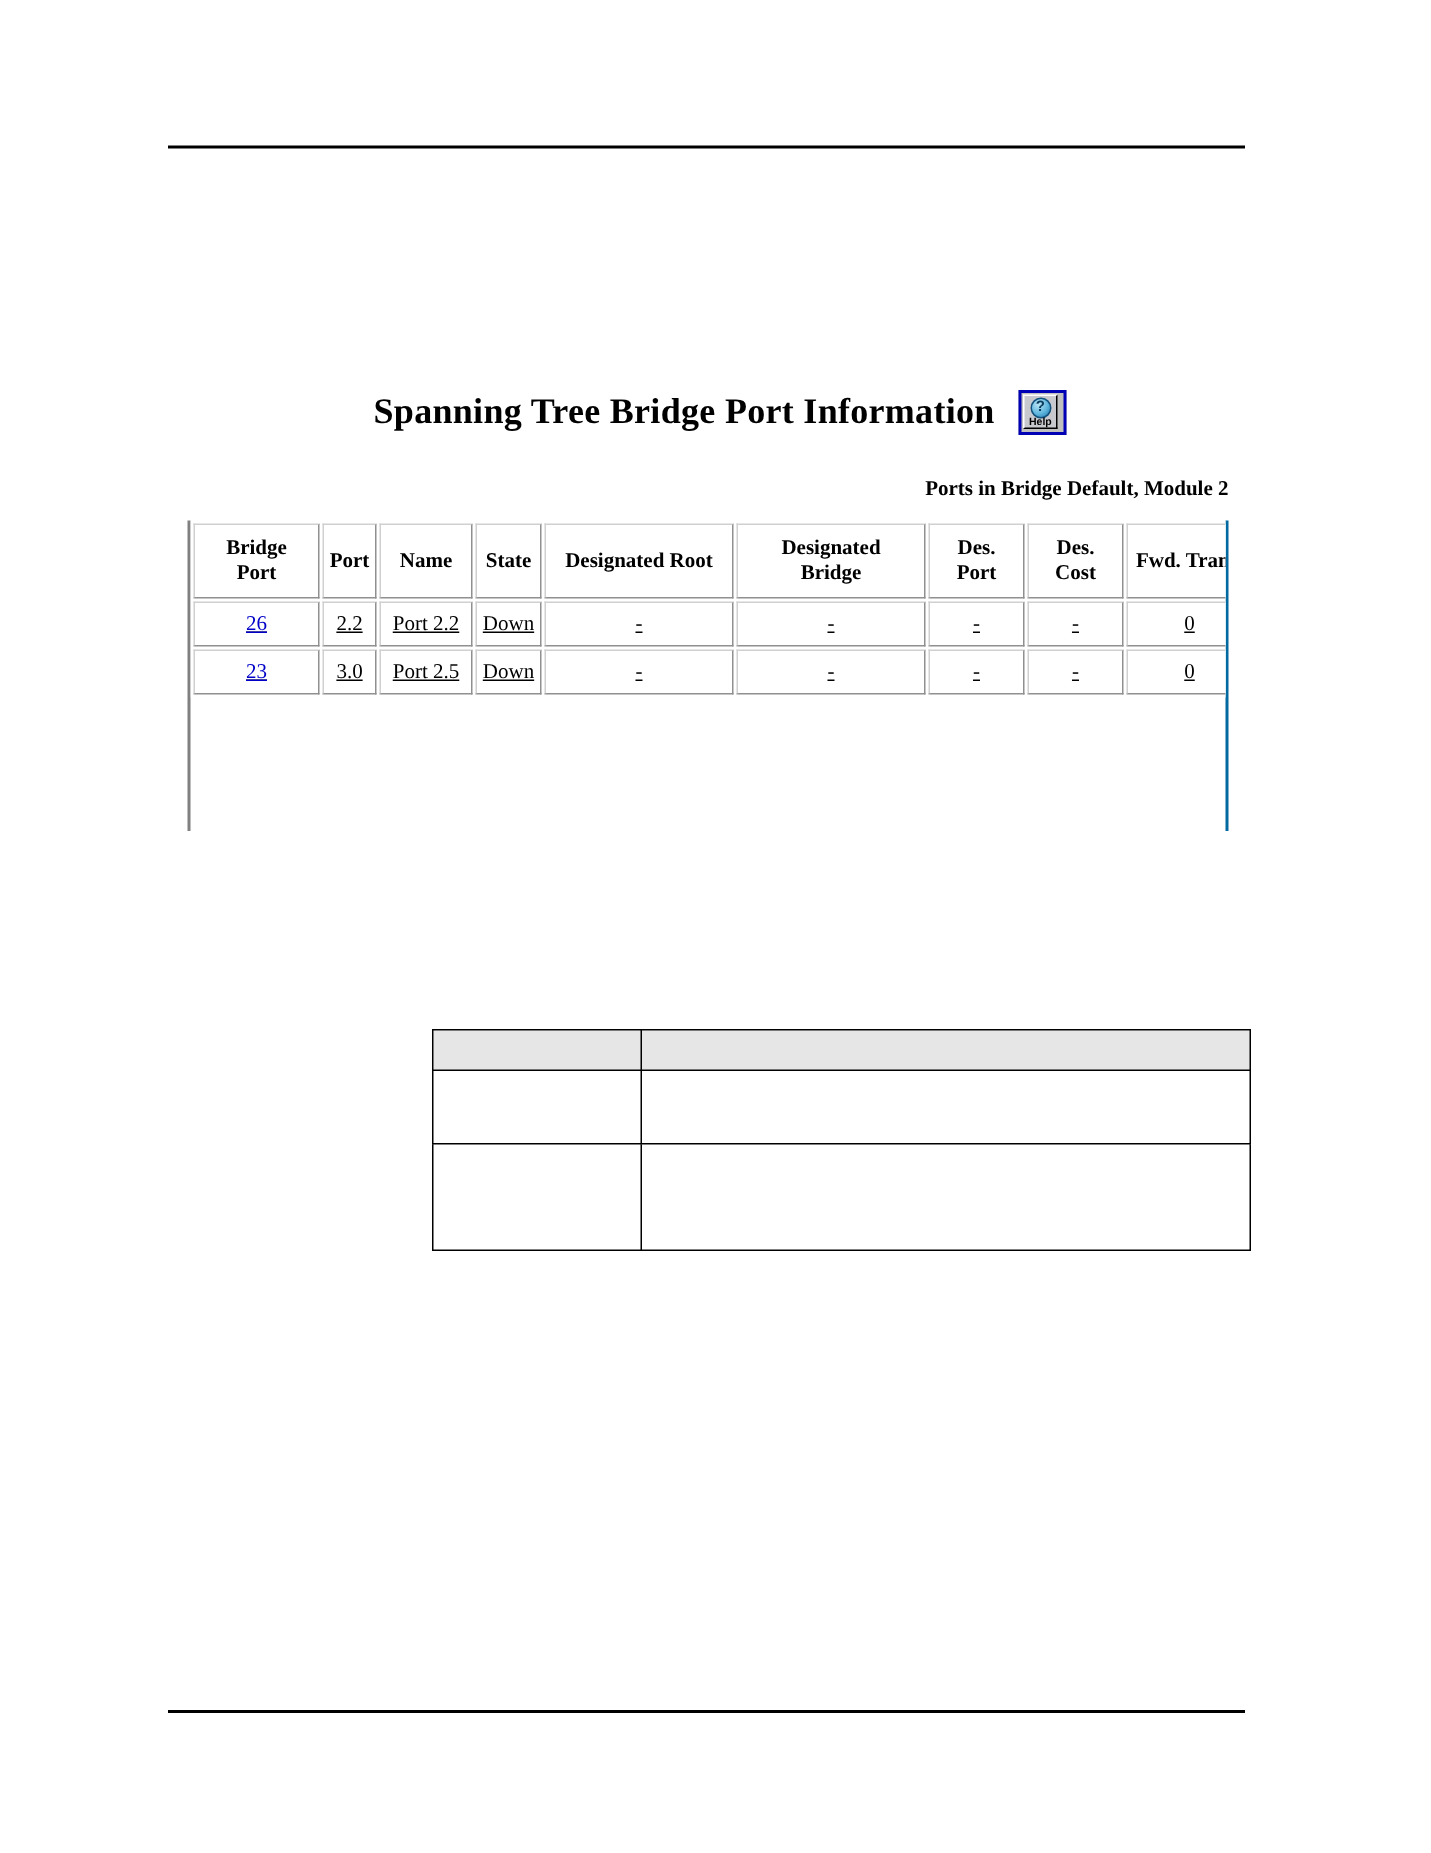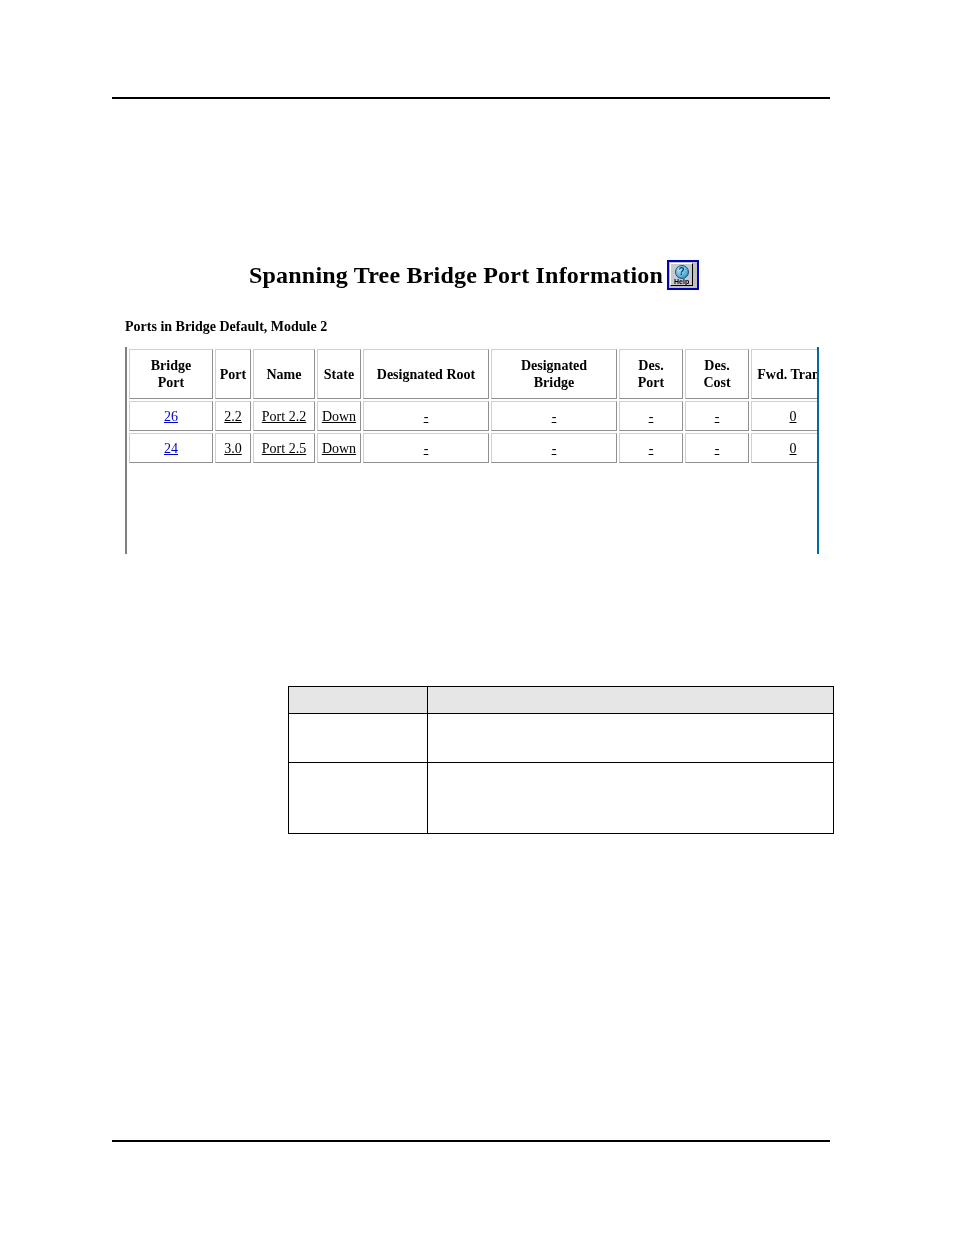--- a/index.html
+++ b/index.html
@@ -35,21 +35,21 @@
     top: 0;
     width: 954px;
   }
 
   .title-row {
     position: absolute;
     left: 249px;
     top: 260px;
     display: flex;
     align-items: center;
-    gap: 4px;
+    gap: 16px;
   }
   .screen-title {
     font-family: "Liberation Serif", "DejaVu Serif", serif;
     font-size: 24px;
     font-weight: bold;
     letter-spacing: 0.2px;
     white-space: nowrap;
     color: #000000;
   }
 
@@ -100,21 +100,21 @@
     line-height: 8px;
     color: #000000;
     margin-top: -1px;
   }
 
   .table-caption {
     position: absolute;
     left: 125px;
     top: 319px;
     width: 694px;
-    text-align: left;
+    text-align: right;
     font-family: "Liberation Serif", "DejaVu Serif", serif;
     font-size: 14px;
     font-weight: bold;
     color: #000000;
   }
 
   
   .stp-table-wrap {
     position: absolute;
     left: 125px;
@@ -262,21 +262,21 @@
           <td>2.2</td>
           <td>Port 2.2</td>
           <td>Down</td>
           <td>-</td>
           <td>-</td>
           <td>-</td>
           <td>-</td>
           <td>0</td>
         </tr>
         <tr>
-          <td><a class="portlink" href="#">24</a></td>
+          <td><a class="portlink" href="#">23</a></td>
           <td>3.0</td>
           <td>Port 2.5</td>
           <td>Down</td>
           <td>-</td>
           <td>-</td>
           <td>-</td>
           <td>-</td>
           <td>0</td>
         </tr>
       </tbody>

